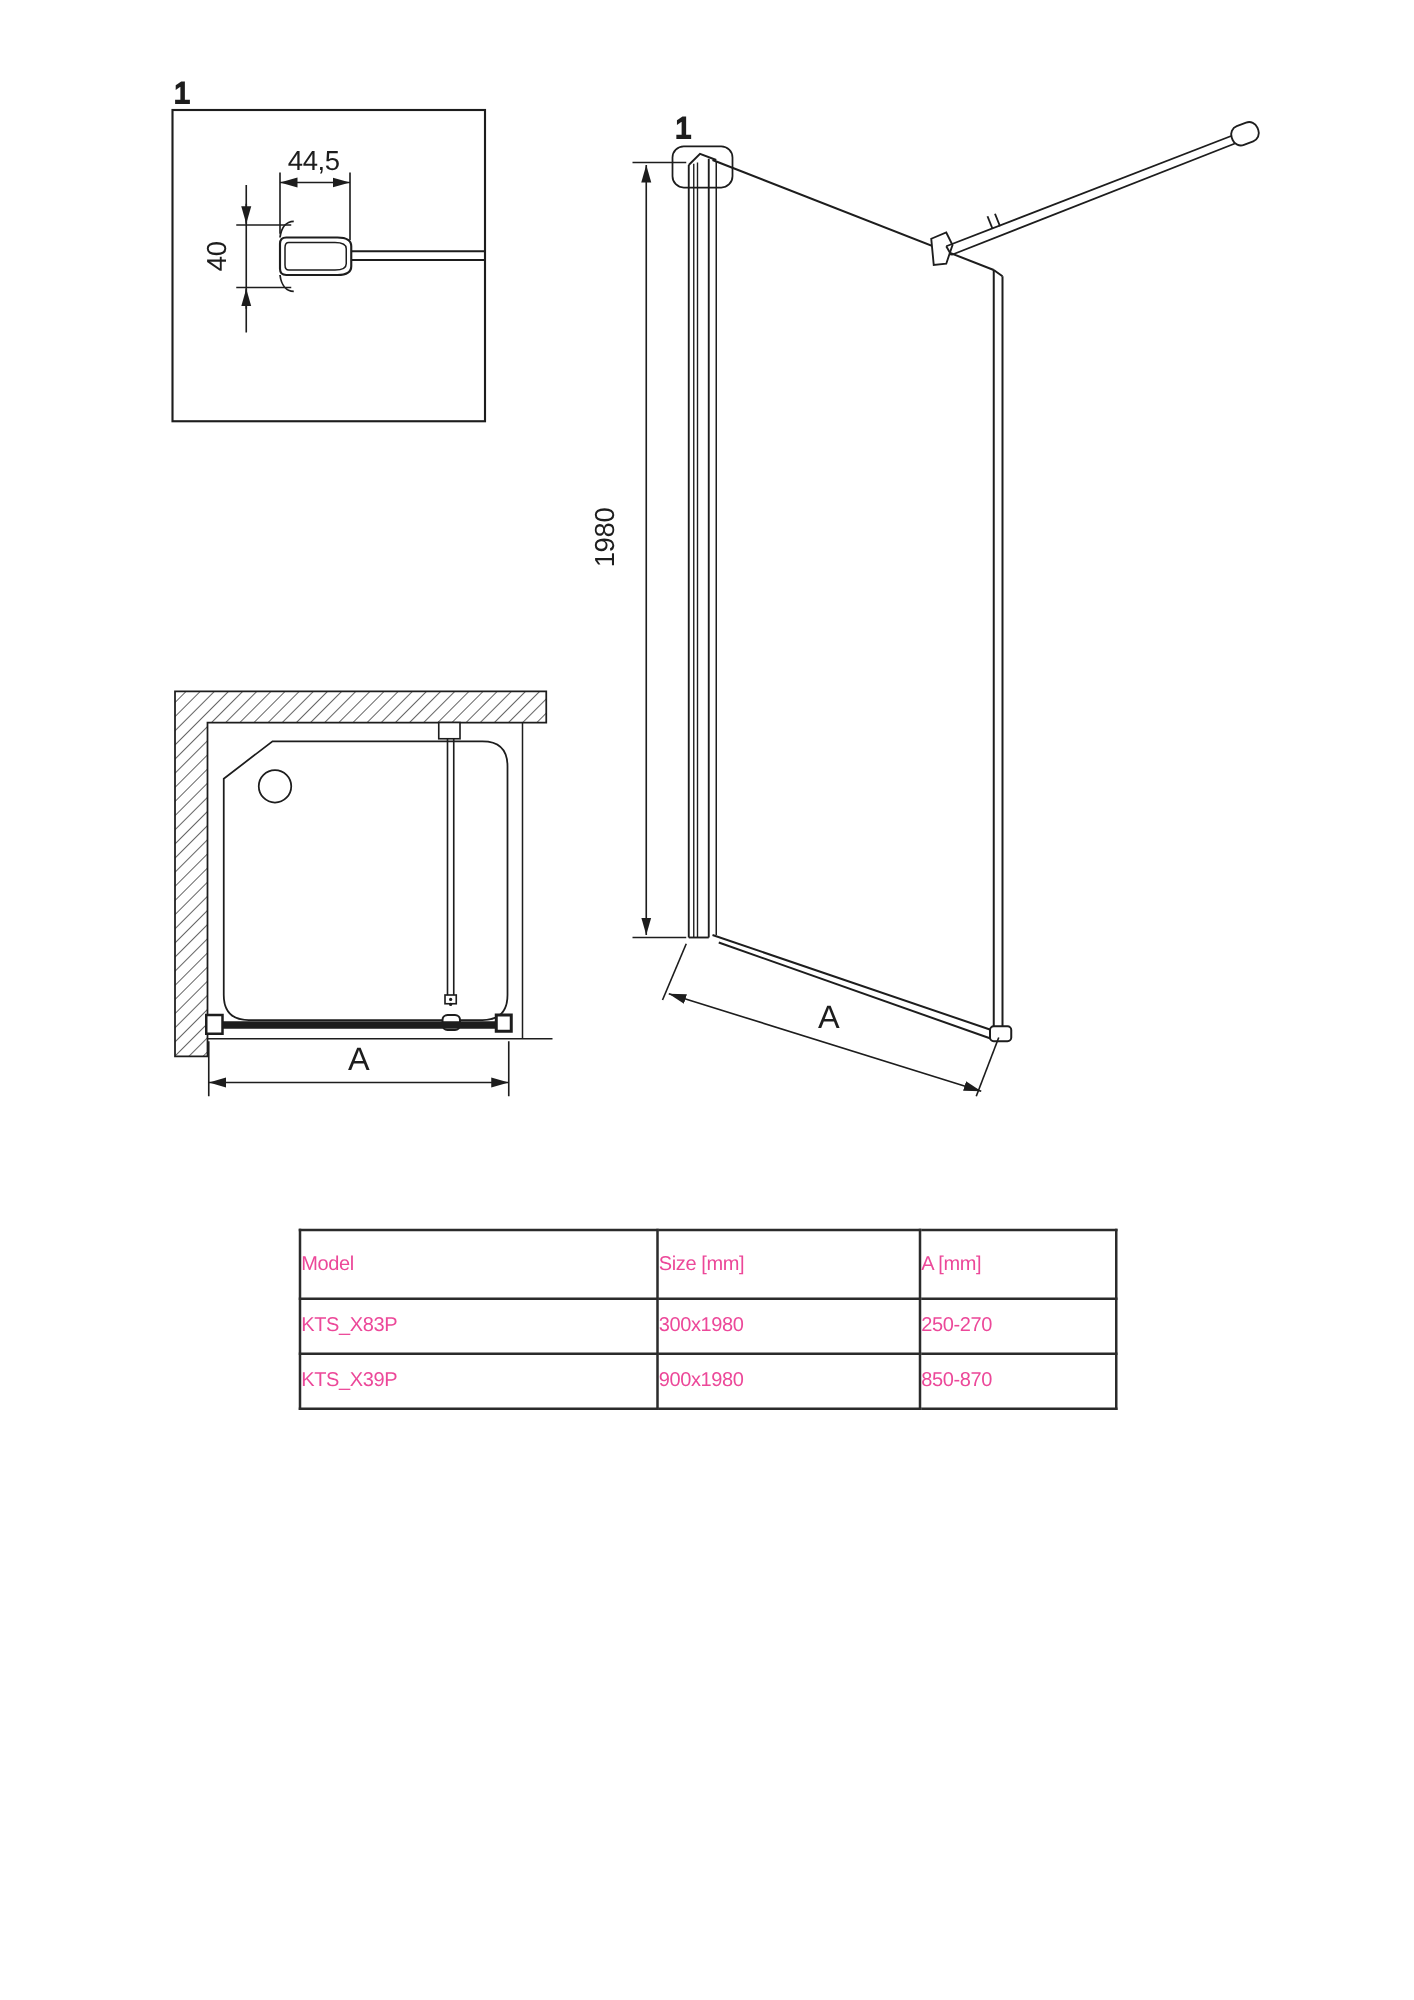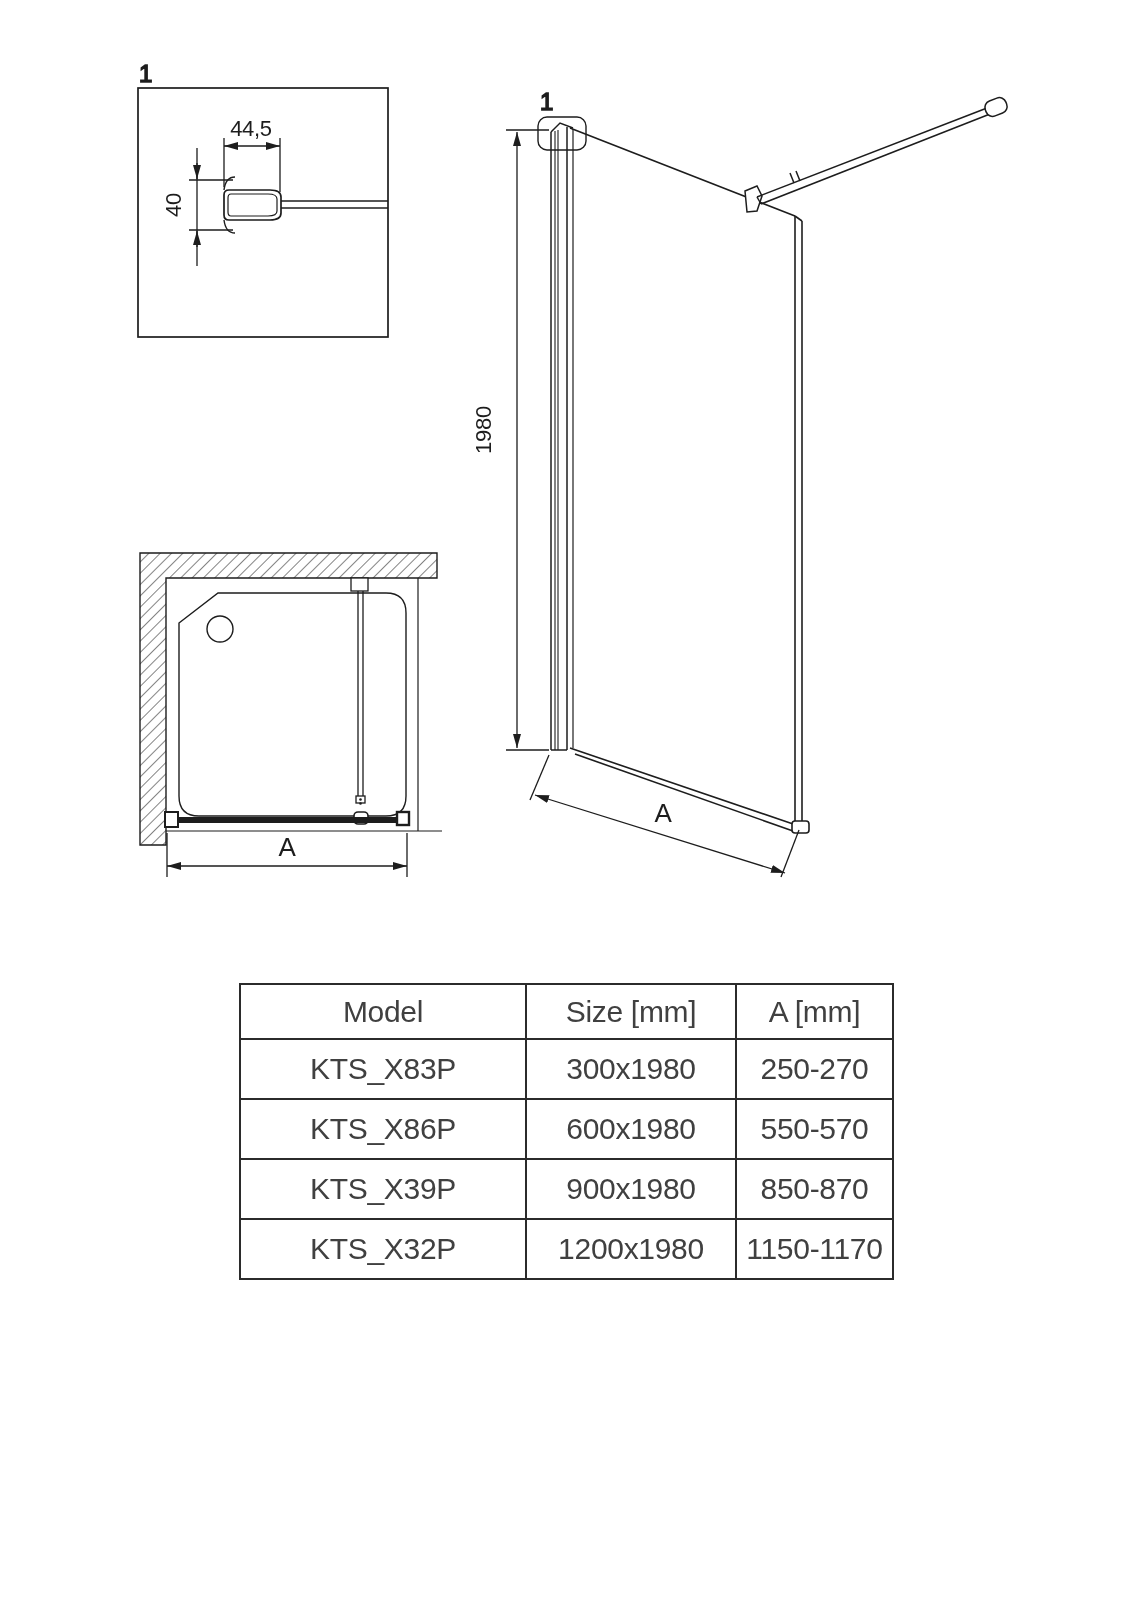--- a/index.html
+++ b/index.html
@@ -22,30 +22,30 @@
   .spec-table{
     position:absolute;
     left:239px;top:983px;
     width:653px;
     border-collapse:collapse;
     table-layout:fixed;
     background:#ffffff;
   }
   .spec-table td,.spec-table th{
     border:2px solid #2b2b2b;
-    text-align:center;
+    text-align:left;
     vertical-align:middle;
-    font-size:30px;
+    font-size:16px;
     font-weight:400;
-    color:#404040;
+    color:#ec4899;
     letter-spacing:-0.3px;
     padding:0;
   }
   .spec-table thead tr{height:55px;}
-  .spec-table tbody tr{height:60px;margin-top:36px;}
+  .spec-table tbody tr{height:44px;margin-top:36px;}
 </style>
 </head>
 <body>
 
 <div class="canvas">
 
   <svg class="drawing" width="1131" height="960" viewBox="0 0 1131 960" fill="none" stroke="#1d1d1d" stroke-width="1.5" stroke-linecap="butt">
     <defs>
       <marker id="arr" viewBox="0 0 14 9" refX="14" refY="4.5" markerWidth="14" markerHeight="9" markerUnits="userSpaceOnUse" orient="auto-start-reverse">
         <path d="M14,4.5 L0,0.5 L0,8.5 Z" fill="#1d1d1d" stroke="none"></path>
@@ -186,30 +186,20 @@
         <th>A [mm]</th>
       </tr>
     </thead>
     <tbody>
       <tr>
         <td>KTS_X83P</td>
         <td>300x1980</td>
         <td>250-270</td>
       </tr>
       <tr>
-        <td>KTS_X86P</td>
-        <td>600x1980</td>
-        <td>550-570</td>
-      </tr>
-      <tr>
         <td>KTS_X39P</td>
         <td>900x1980</td>
         <td>850-870</td>
       </tr>
-      <tr>
-        <td>KTS_X32P</td>
-        <td>1200x1980</td>
-        <td>1150-1170</td>
-      </tr>
     </tbody>
   </table>
 
 </div>
 
 </body></html>

